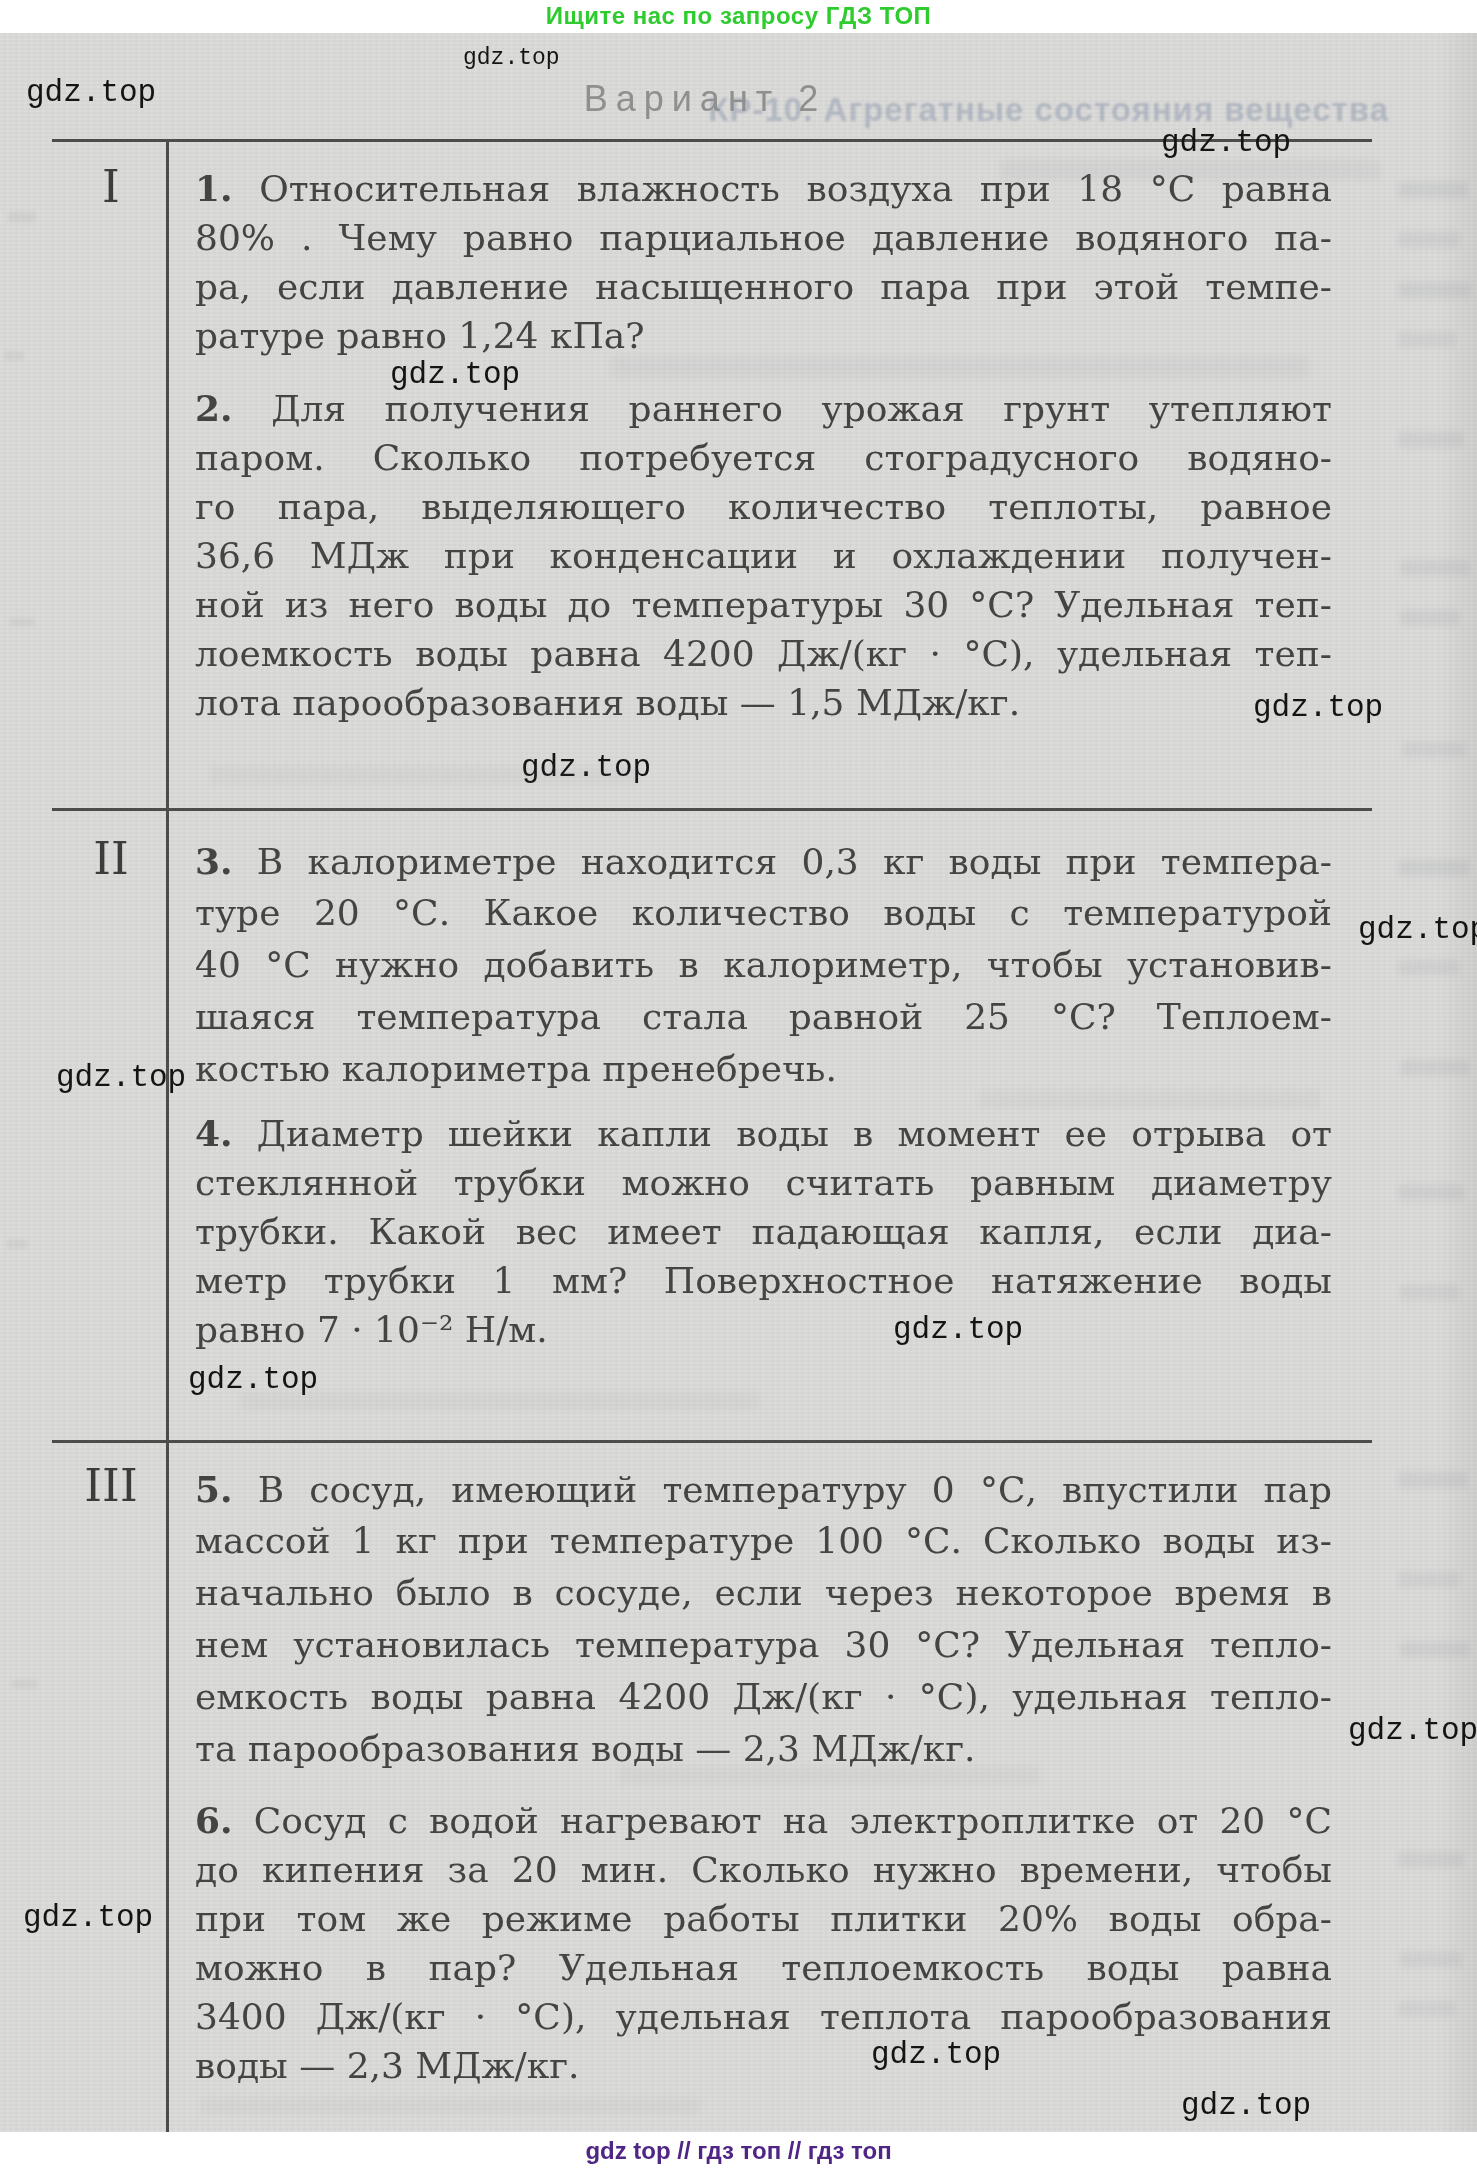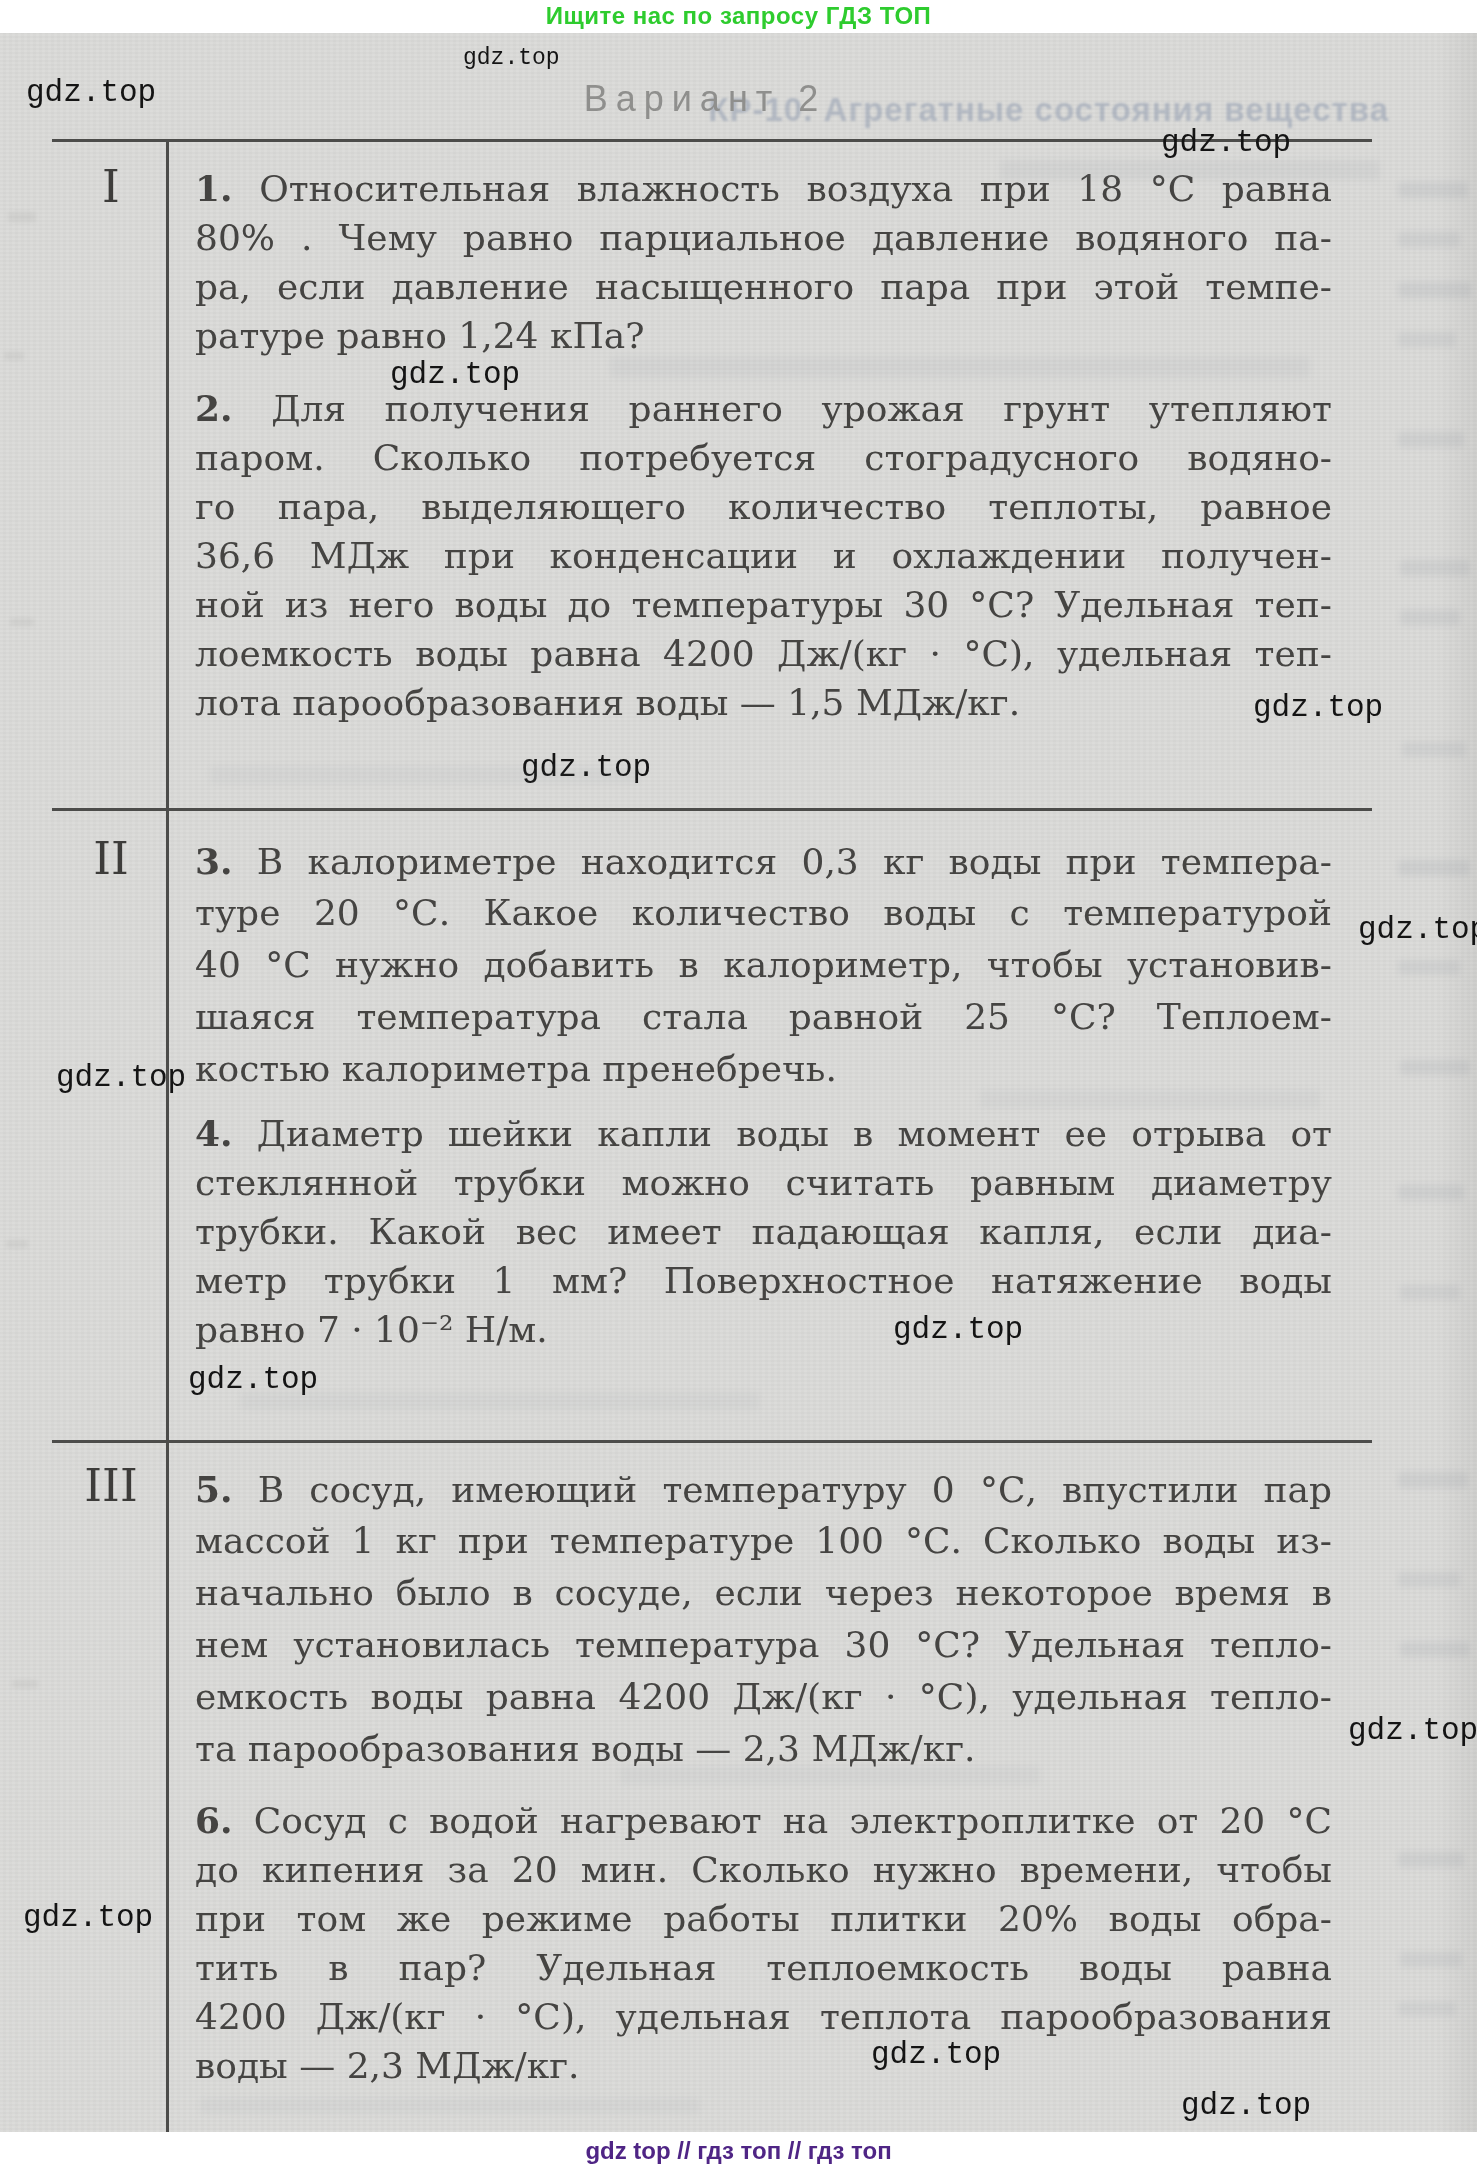--- a/index.html
+++ b/index.html
@@ -87,22 +87,22 @@
           <div class="tline" style="height: 52px; line-height: 52px;">массой 1 кг при температуре 100 °С. Сколько воды из-</div>
           <div class="tline" style="height: 52px; line-height: 52px;">начально было в сосуде, если через некоторое время в</div>
           <div class="tline" style="height: 52px; line-height: 52px;">нем установилась температура 30 °С? Удельная тепло-</div>
           <div class="tline" style="height: 52px; line-height: 52px;">емкость воды равна 4200 Дж/(кг · °С), удельная тепло-</div>
           <div class="tline last" style="height: 52px; line-height: 52px;">та парообразования воды — 2,3 МДж/кг.</div>
         </div>
         <div class="problem" style="top: 1763px;">
           <div class="tline" style="height: 49px; line-height: 49px;"><b class="pnum">6.</b><span>&nbsp;Сосуд с водой нагревают на электроплитке от 20 °С</span></div>
           <div class="tline" style="height: 49px; line-height: 49px;">до кипения за 20 мин. Сколько нужно времени, чтобы</div>
           <div class="tline" style="height: 49px; line-height: 49px;">при том же режиме работы плитки 20% воды обра-</div>
-          <div class="tline" style="height: 49px; line-height: 49px;">тить в пар? Удельная теплоемкость воды равна</div>
-          <div class="tline" style="height: 49px; line-height: 49px;">4200 Дж/(кг · °С), удельная теплота парообразования</div>
+          <div class="tline" style="height: 49px; line-height: 49px;">можно в пар? Удельная теплоемкость воды равна</div>
+          <div class="tline" style="height: 49px; line-height: 49px;">3400 Дж/(кг · °С), удельная теплота парообразования</div>
           <div class="tline last" style="height: 49px; line-height: 49px;">воды — 2,3 МДж/кг.</div>
         </div>
         <div class="watermark" style="left: 463px; top: 13px; font-size: 23px;">gdz.top</div>
         <div class="watermark" style="left: 26px; top: 43px; font-size: 31px;">gdz.top</div>
         <div class="watermark" style="left: 1161px; top: 93px; font-size: 31px;">gdz.top</div>
         <div class="watermark" style="left: 390px; top: 325px; font-size: 31px;">gdz.top</div>
         <div class="watermark" style="left: 521px; top: 718px; font-size: 31px;">gdz.top</div>
         <div class="watermark" style="left: 1253px; top: 658px; font-size: 31px;">gdz.top</div>
         <div class="watermark" style="left: 1358px; top: 880px; font-size: 31px;">gdz.top</div>
         <div class="watermark" style="left: 56px; top: 1028px; font-size: 31px;">gdz.top</div>

